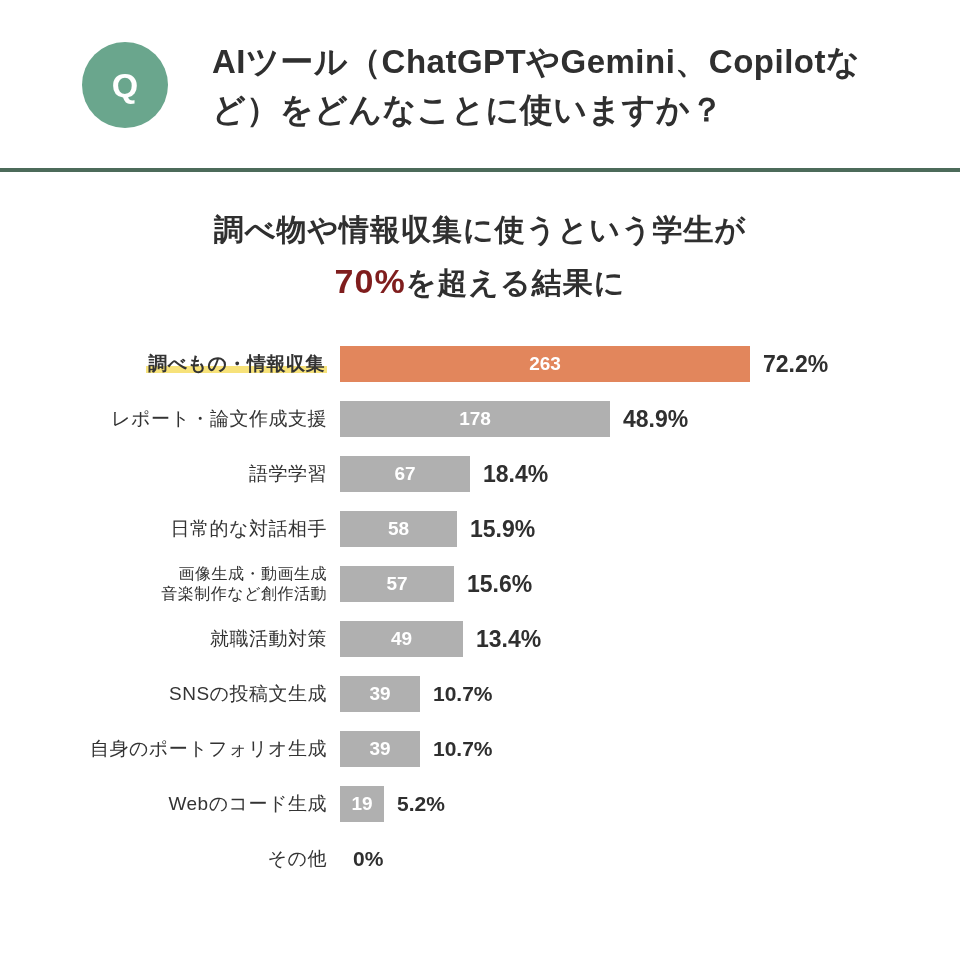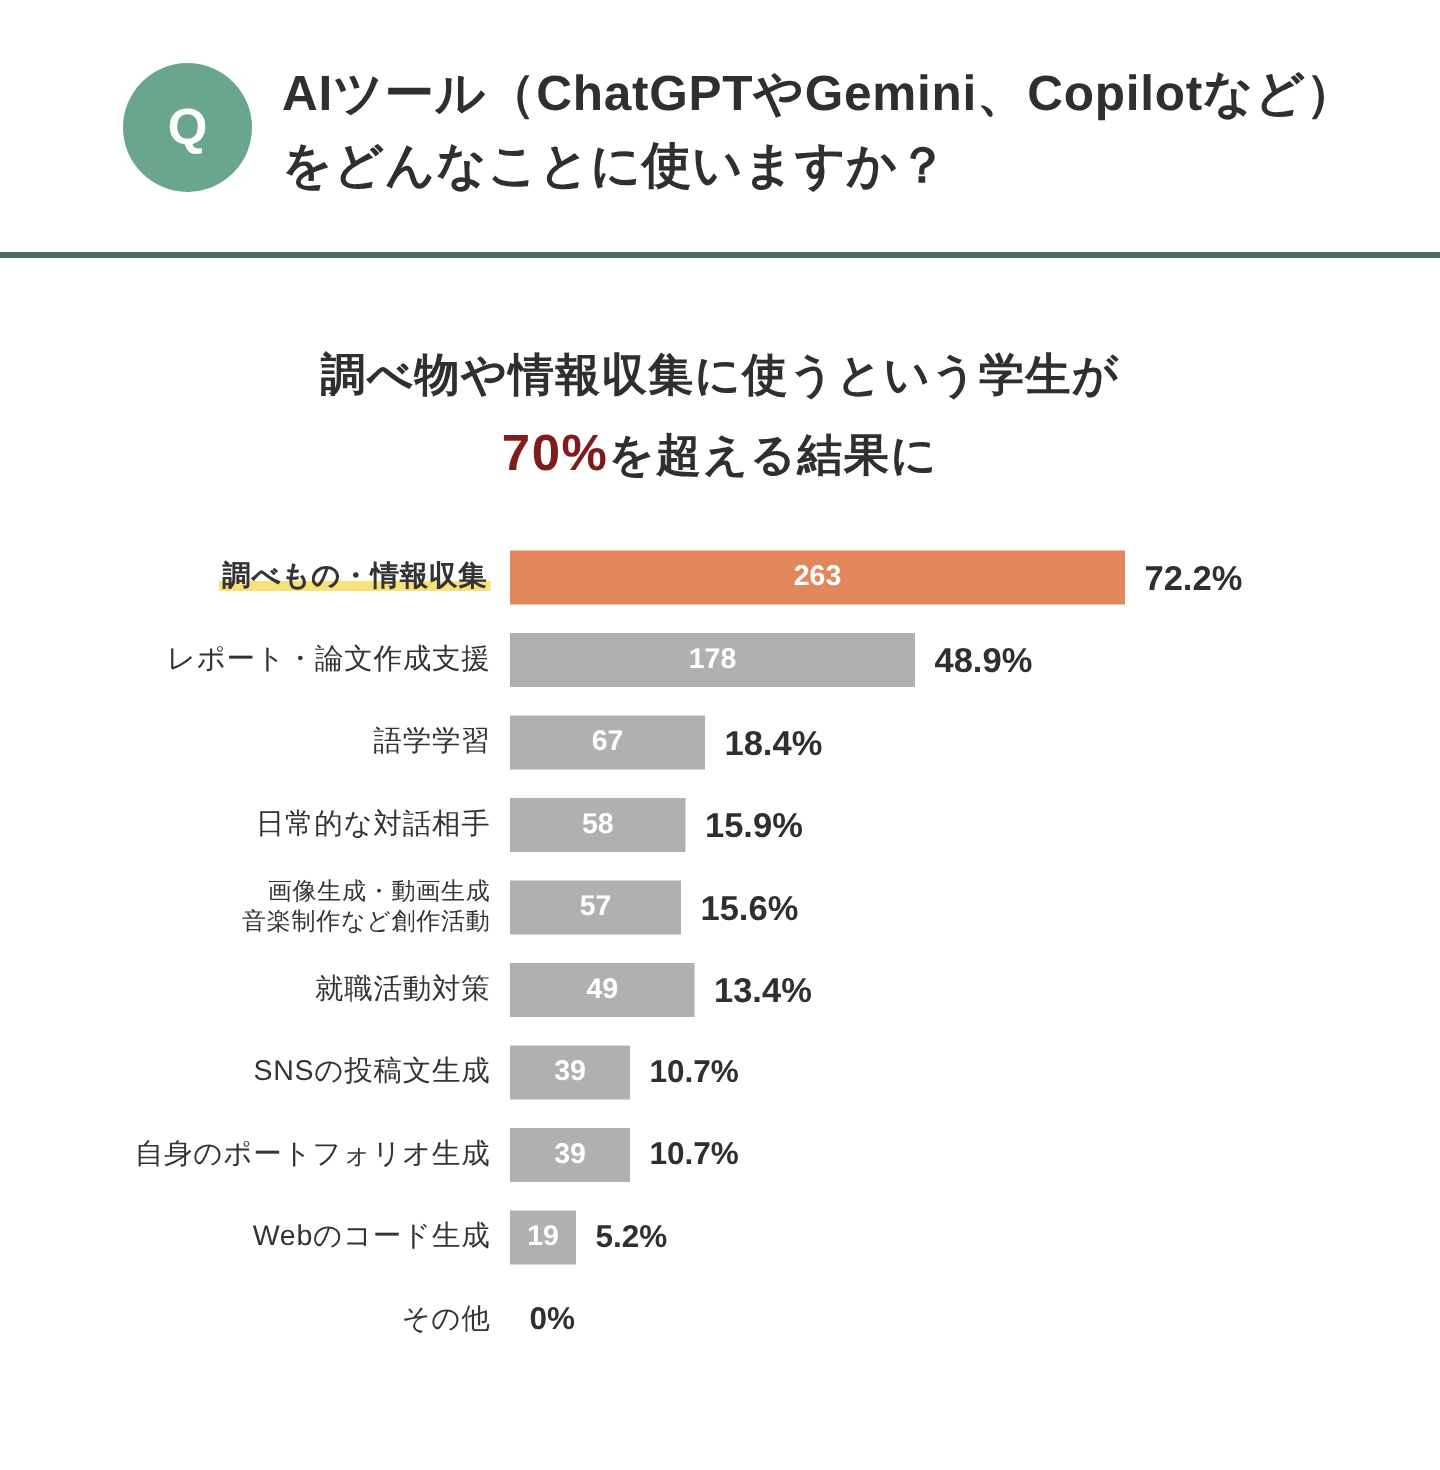--- a/index.html
+++ b/index.html
@@ -37,39 +37,39 @@
     color: #ffffff;
     display: flex;
     align-items: center;
     justify-content: center;
     font-size: 34px;
     font-weight: bold;
     margin-left: 42px;
     margin-top: 4px;
   }
   .q-text {
-    margin-left: 20px;
+    margin-left: 44px;
     font-size: 33px;
     font-weight: bold;
     line-height: 1.45;
     color: #2f2f2f;
     letter-spacing: 0.5px;
     max-width: 720px;
   }
   .rule {
     margin-top: 34px;
     height: 4px;
     background: #4c6b5a;
     width: 100%;
   }
 
   
   .subhead {
     text-align: center;
-    margin-top: 55px;
+    margin-top: 34px;
     font-size: 30px;
     font-weight: bold;
     line-height: 1.6;
     color: #2f2f2f;
     letter-spacing: 1px;
   }
   .subhead .pct {
     color: #7f1d1d;
     font-size: 34px;
   }

